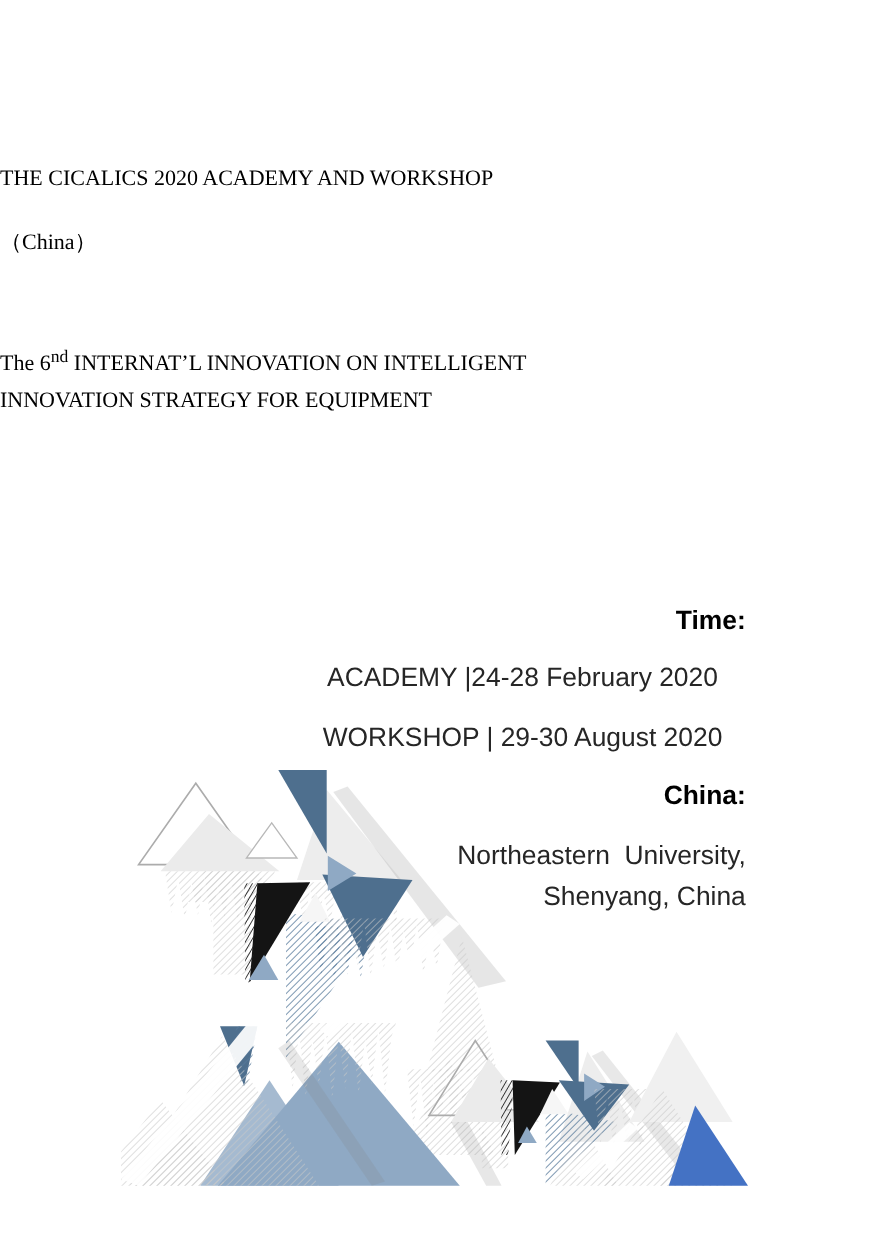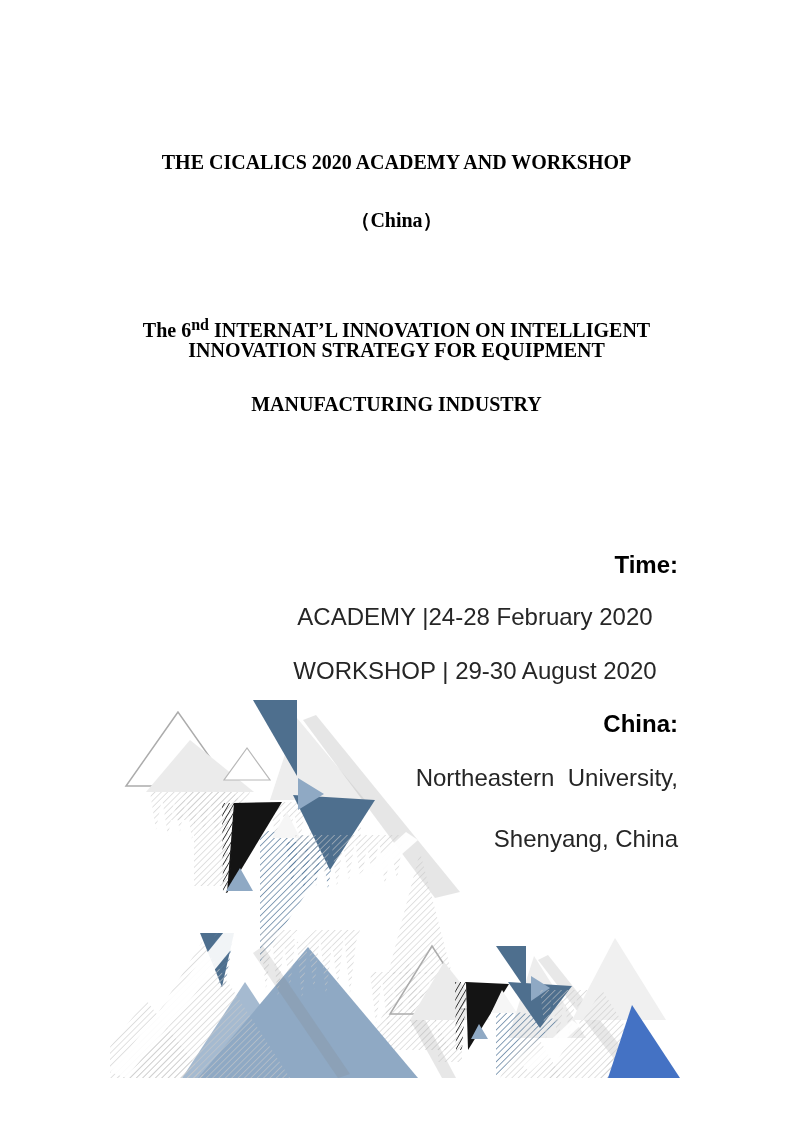--- a/index.html
+++ b/index.html
@@ -5,23 +5,23 @@
   html, body { margin:0; padding:0; background:#ffffff; }
   .page {
     position:relative;
     width:793px; height:1122px;
     background:#ffffff;
     overflow:hidden;
     font-family:"Liberation Sans", sans-serif;
   }
   .line { position:absolute; white-space:pre; }
   .serif-line {
-    left:0; width:100%; text-align:center;
+    left:0; width:100%; 
     font-family:"Liberation Serif", serif;
-    font-weight:bold; font-size:20px; line-height:30px;
+    font-weight:normal; font-size:20px; line-height:30px;
     color:#000000;
   }
   .serif-line sup { font-size:16px; vertical-align:7px; }
   .sans-line {
     font-family:"Liberation Sans", sans-serif;
     font-size:24px; line-height:30px; color:#262626;
   }
   .right-line { right:115px; text-align:right; }
   .center-line { left:260px; width:430px; text-align:center; }
   .accent { color:#000000; font-weight:bold; }
@@ -29,29 +29,28 @@
 </style>
 </head>
 <body>
 
 <div class="page">
 
   <div class="line serif-line" style="top:147px">THE CICALICS 2020 ACADEMY AND WORKSHOP</div>
   <div class="line serif-line" style="top:205px">（China）</div>
 
   <div class="line serif-line" style="top:310px"><span>The 6</span><sup>nd</sup><span> INTERNAT’L INNOVATION ON INTELLIGENT</span></div>
-  <div class="line serif-line" style="top:335px">INNOVATION STRATEGY FOR EQUIPMENT</div>
-  <div class="line serif-line" style="top:389px">MANUFACTURING INDUSTRY</div>
+  <div class="line serif-line" style="top:349px">INNOVATION STRATEGY FOR EQUIPMENT</div>
 
   <div class="line sans-line accent right-line" style="top:550px">Time:</div>
   <div class="line sans-line center-line" style="top:602px">ACADEMY |24-28 February 2020</div>
   <div class="line sans-line center-line" style="top:656px">WORKSHOP | 29-30 August 2020</div>
   <div class="line sans-line accent right-line" style="top:709px">China:</div>
   <div class="line sans-line right-line" style="top:763px">Northeastern  University,</div>
-  <div class="line sans-line right-line" style="top:824px">Shenyang, China</div>
+  <div class="line sans-line right-line" style="top:801px">Shenyang, China</div>
 
   <svg class="artwork" width="580" height="420" viewBox="0 0 580 420">
     <defs>
       <pattern id="hatchGray" width="4.5" height="4.5" patternUnits="userSpaceOnUse" patternTransform="rotate(45)">
         <line x1="0" y1="0" x2="0" y2="4.5" stroke-width="1.1" stroke="#C9C9C9"></line>
       </pattern>
       <pattern id="hatchBlue" width="4.5" height="4.5" patternUnits="userSpaceOnUse" patternTransform="rotate(45)">
         <line x1="0" y1="0" x2="0" y2="4.5" stroke-width="1.4" stroke="#56799A"></line>
       </pattern>
       <pattern id="hatchBlack" width="4.2" height="4.2" patternUnits="userSpaceOnUse" patternTransform="rotate(30)">

